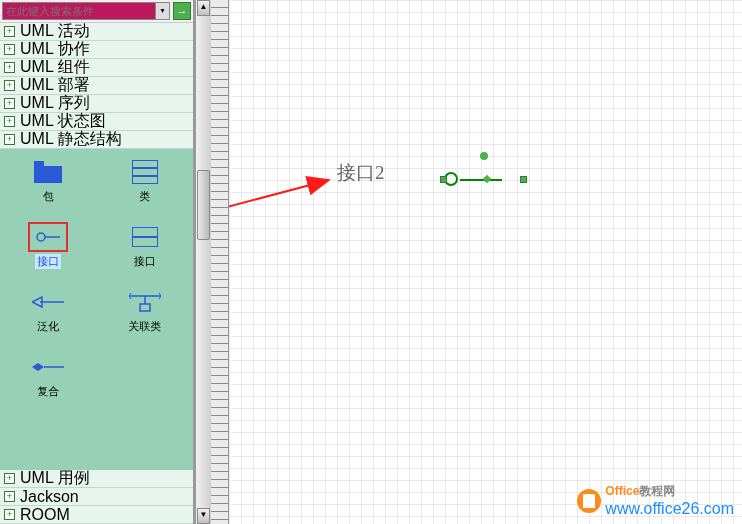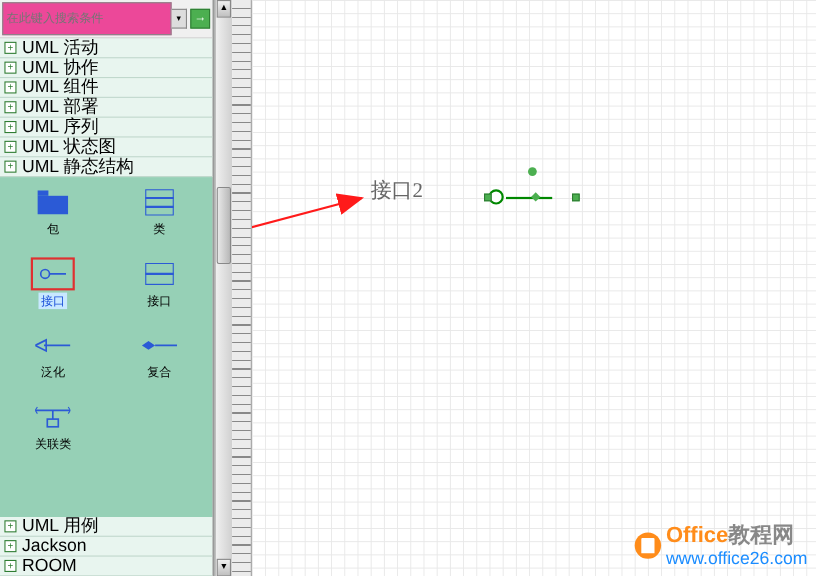--- a/index.html
+++ b/index.html
@@ -1,20 +1,20 @@
 <!DOCTYPE html>
 <html><head>
   <meta charset="utf-8">
   <style>
     * { margin: 0; padding: 0; box-sizing: border-box; }
     body { font-family: "Microsoft YaHei", Arial, sans-serif; font-size: 12px; overflow: hidden; width: 742px; height: 524px; position: relative; }
     .container { display: flex; width: 100%; height: 100%; }
     .sidebar { width: 195px; height: 100%; background: #e8f5ef; border-right: 2px solid #999; display: flex; flex-direction: column; }
     .search-bar { display: flex; align-items: center; padding: 2px; background: #f0f0f0; border-bottom: 1px solid #ccc; }
-    .search-input { flex: 1; height: 30px; border: 1px solid #888; font-size: 11px; padding: 7px 3px; background: #ec4899; }
+    .search-input { flex: 1; height: 18px; border: 1px solid #888; font-size: 11px; padding: 7px 3px; background: #be185d; }
     .search-dropdown { width: 14px; height: 18px; border: 1px solid #888; border-left: none; background: #ddd; text-align: center; font-size: 8px; line-height: 16px; }
     .search-btn { width: 18px; height: 18px; margin-left: 3px; background: #4CAF50; border: 1px solid #2e7d32; color: #fff; text-align: center; line-height: 14px; font-size: 11px; }
     .tree-list { background: #e8f5ef; }
     .tree-item { display: flex; align-items: center; padding: 2px 4px; border-bottom: 1px solid #c0d8cc; cursor: pointer; height: 18px; }
     .expand-icon { width: 11px; height: 11px; border: 1px solid #2e7d32; background: #fff; margin-right: 5px; font-size: 9px; line-height: 9px; text-align: center; color: #2e7d32; }
     .tree-label { font-size: 16px; }
     .shapes-panel { flex: 1; background: #96d0b6; padding: 8px 4px; overflow-y: auto; }
     .shapes-grid { display: grid; grid-template-columns: 1fr 1fr; gap: 18px 8px; }
     .shape-cell { display: flex; flex-direction: column; align-items: center; cursor: pointer; }
     .shape-cell.selected .shape-icon { border: 2px solid #e03030; padding: 6px; }
@@ -26,21 +26,21 @@
     .scrollbar-thumb { position: absolute; top: 170px; left: 1px; width: 13px; height: 70px; background: linear-gradient(to right, #e8e8e8, #b8b8b8); border: 1px solid #888; border-radius: 2px; }
     .scrollbar-arrow { position: absolute; left: 1px; width: 13px; height: 16px; background: linear-gradient(to bottom, #f0f0f0, #c0c0c0); border: 1px solid #888; text-align: center; font-size: 8px; line-height: 12px; }
     .scrollbar-arrow.up { top: 0; }
     .scrollbar-arrow.down { bottom: 0; }
     .canvas-area { flex: 1; display: flex; position: relative; }
     .ruler-v { width: 18px; height: 100%; background: #ebebeb; border-right: 1px solid #999; background-image: repeating-linear-gradient(to bottom, transparent 0, transparent 7px, #888 7px, #888 8px); }
     .canvas { flex: 1; background: #fff; background-image: linear-gradient(#e8e8e8 1px, transparent 1px), linear-gradient(90deg, #e8e8e8 1px, transparent 1px); background-size: 12px 12px; position: relative; }
     .watermark { position: absolute; right: 8px; bottom: 6px; display: flex; align-items: center; gap: 4px; }
     .wm-icon { width: 24px; height: 24px; border-radius: 50%; background: #ff8c1a; position: relative; display:flex; align-items:center; justify-content:center; }
     .wm-icon::before { content:''; width:12px; height:14px; background:#fff; border-radius:1px 1px 0 0; position:absolute; }
-    .wm-text1 { font-size: 20px; font-weight: bold; }
+    .wm-text1 { font-size: 12px; font-weight: bold; }
     .wm-text1 .o { color: #ff8c1a; }
     .wm-text1 .g { color: #888; }
     .wm-text2 { font-size: 16px; color: #1a8cff; }
     .annotation { position: absolute; pointer-events: none; }
     .anno-text { font-size: 19px; color: #666; font-family: "SimSun", serif; }
     .uml-shape { position: absolute; }
     .lollipop-circle { width: 14px; height: 14px; border: 2px solid #008800; border-radius: 50%; background: #fff; position: absolute; }
     .lollipop-line { height: 2px; background: #008800; position: absolute; }
     .sel-handle { width: 7px; height: 7px; background: #4caf50; border: 1px solid #2e7d32; position: absolute; }
     .sel-rot { width: 8px; height: 8px; background: #4caf50; border-radius: 50%; position: absolute; }
@@ -130,38 +130,38 @@
           <div class="shape-icon">
               <svg width="32" height="14">
                 <line x1="8" y1="7" x2="32" y2="7" stroke="#2b5ad6" stroke-width="1.5"></line>
                 <polygon points="0,7 10,2 10,12" fill="none" stroke="#2b5ad6" stroke-width="1.5"></polygon>
               </svg>
             </div>
           <div class="shape-label">泛化</div>
         </div>
         <div class="shape-cell">
           <div class="shape-icon">
-              <svg width="32" height="14">
-                <polygon points="0,7 6,3 12,7 6,11" fill="#2b5ad6"></polygon>
-                <line x1="12" y1="7" x2="32" y2="7" stroke="#2b5ad6" stroke-width="1.5"></line>
-              </svg>
-            </div>
-          <div class="shape-label">复合</div>
-        </div>
-        <div class="shape-cell">
-          <div class="shape-icon">
               <svg width="32" height="20">
                 <line x1="0" y1="4" x2="32" y2="4" stroke="#2b5ad6" stroke-width="1.5"></line>
                 <line x1="16" y1="4" x2="16" y2="12" stroke="#2b5ad6" stroke-width="1.5"></line>
                 <rect x="11" y="12" width="10" height="7" fill="none" stroke="#2b5ad6" stroke-width="1.5"></rect>
                 <polyline points="2,1 0,4 2,7" fill="none" stroke="#2b5ad6"></polyline>
                 <polyline points="30,1 32,4 30,7" fill="none" stroke="#2b5ad6"></polyline>
               </svg>
             </div>
           <div class="shape-label">关联类</div>
+        </div>
+        <div class="shape-cell">
+          <div class="shape-icon">
+              <svg width="32" height="14">
+                <polygon points="0,7 6,3 12,7 6,11" fill="#2b5ad6"></polygon>
+                <line x1="12" y1="7" x2="32" y2="7" stroke="#2b5ad6" stroke-width="1.5"></line>
+              </svg>
+            </div>
+          <div class="shape-label">复合</div>
         </div>
 
       </div>
     </div>
 
     <div class="tree-list bottom-tree">
       <div class="tree-item">
           <div class="expand-icon">+</div>
           <span class="tree-label">UML 用例</span>
         </div>

